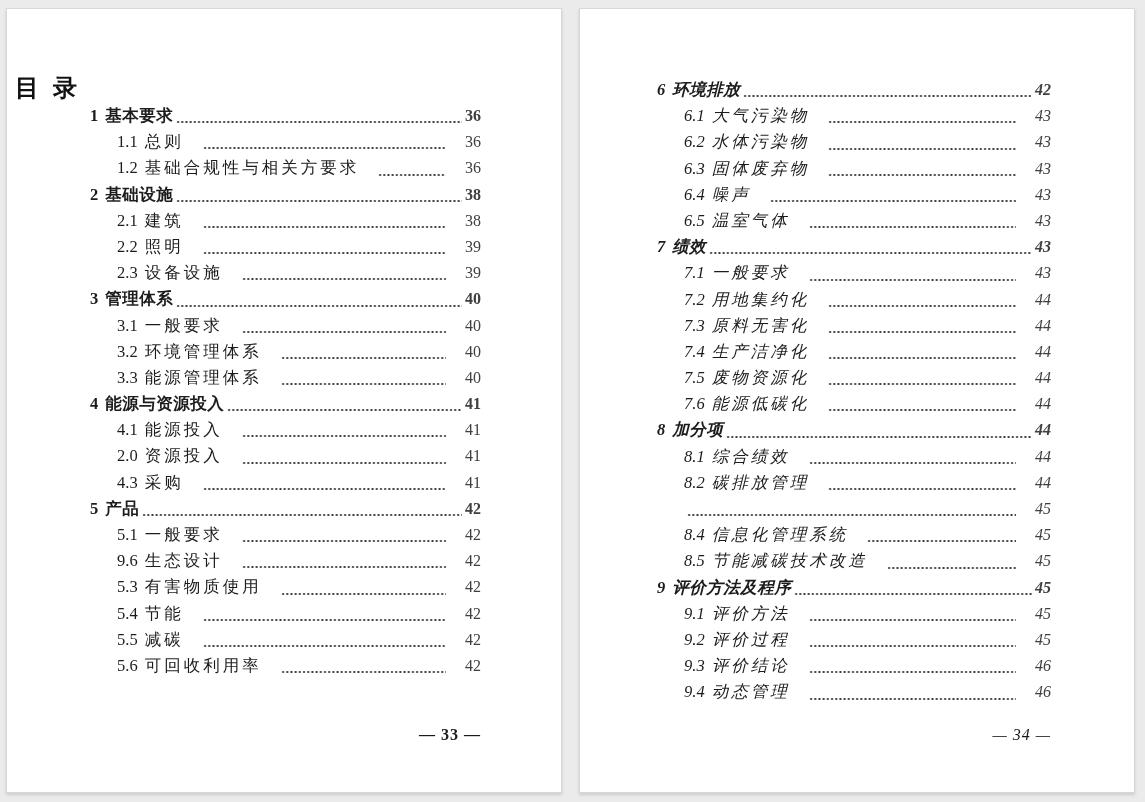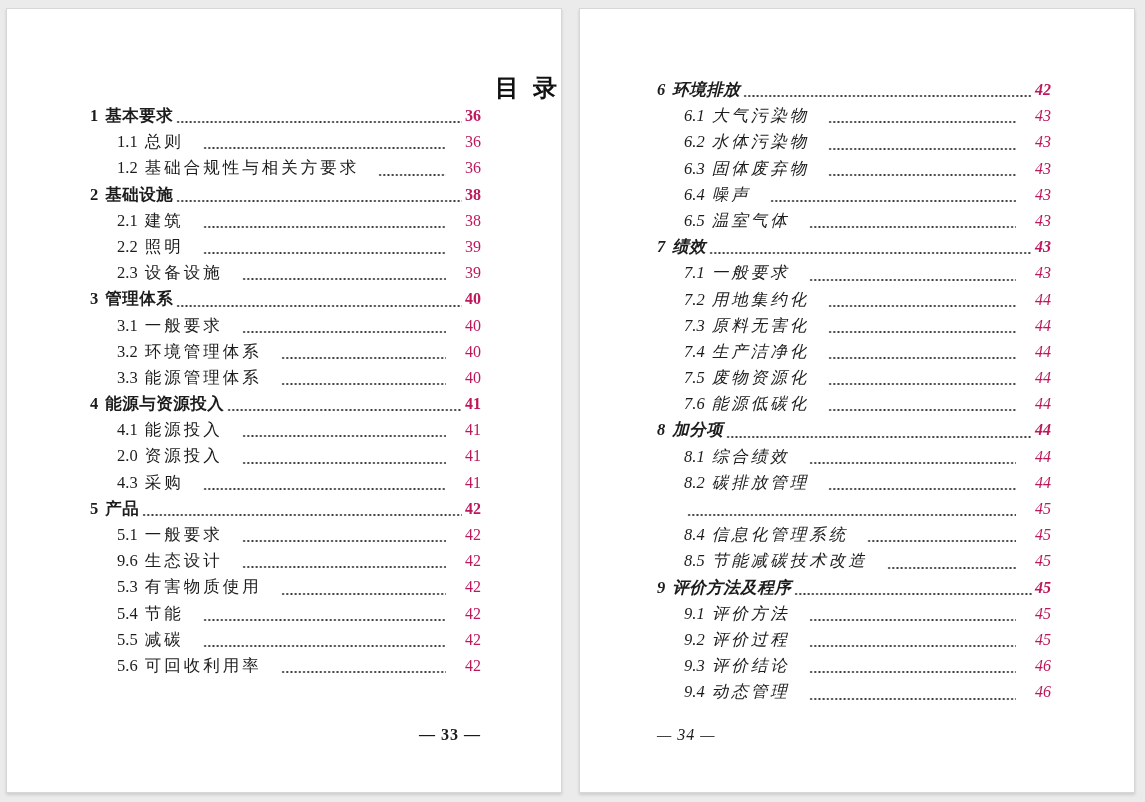--- a/index.html
+++ b/index.html
@@ -26,26 +26,27 @@
     box-sizing: border-box;
   }
   .page-left  { left: 6px; }
   .page-right { left: 579px; font-style: italic; }
 
   .doc-title {
     position: absolute;
     top: 64px;
     left: 0;
     right: 0;
-    text-align: right;
+    text-align: left;
     font-size: 24px;
     font-weight: bold;
     letter-spacing: 4px;
     line-height: 30px;
     color: #111;
+    padding-left: 8px;
   }
 
   .toc {
     position: absolute;
   }
   .toc-left  { top: 94px;  left: 83px; right: 80px; }
   .toc-right { top: 68px;  left: 77px; right: 83px; }
 
   .toc-row {
     display: flex;
@@ -75,33 +76,33 @@
     right: 1px;
     bottom: 6px;
     height: 2px;
     background-image: radial-gradient(circle, #3a3a3a 0.9px, rgba(0,0,0,0) 1.1px);
     background-size: 4.2px 2px;
     background-repeat: repeat-x;
     background-position: left center;
   }
   .toc-page {
     font-size: 16px;
-    color: #be185d;
+    color: #404040;
   }
 
   .footer {
     position: absolute;
     top: 716px;
     font-size: 16px;
     line-height: 20px;
     color: #1a1a1a;
     letter-spacing: 1px;
   }
   .footer-left  { left: 83px; right: 80px; text-align: right; font-weight: bold; }
-  .footer-right { left: 77px; right: 83px; text-align: left; }
+  .footer-right { left: 77px; right: 83px; text-align: right; }
 </style>
 </head>
 <body>
 
 <div class="page page-left">
   <div class="doc-title">目 录</div>
   <div class="toc toc-left">
       <div class="toc-row level-1">
         <span class="toc-label"><span class="toc-num">1</span><span class="toc-text">基本要求</span></span>
         <span class="dots"></span>

